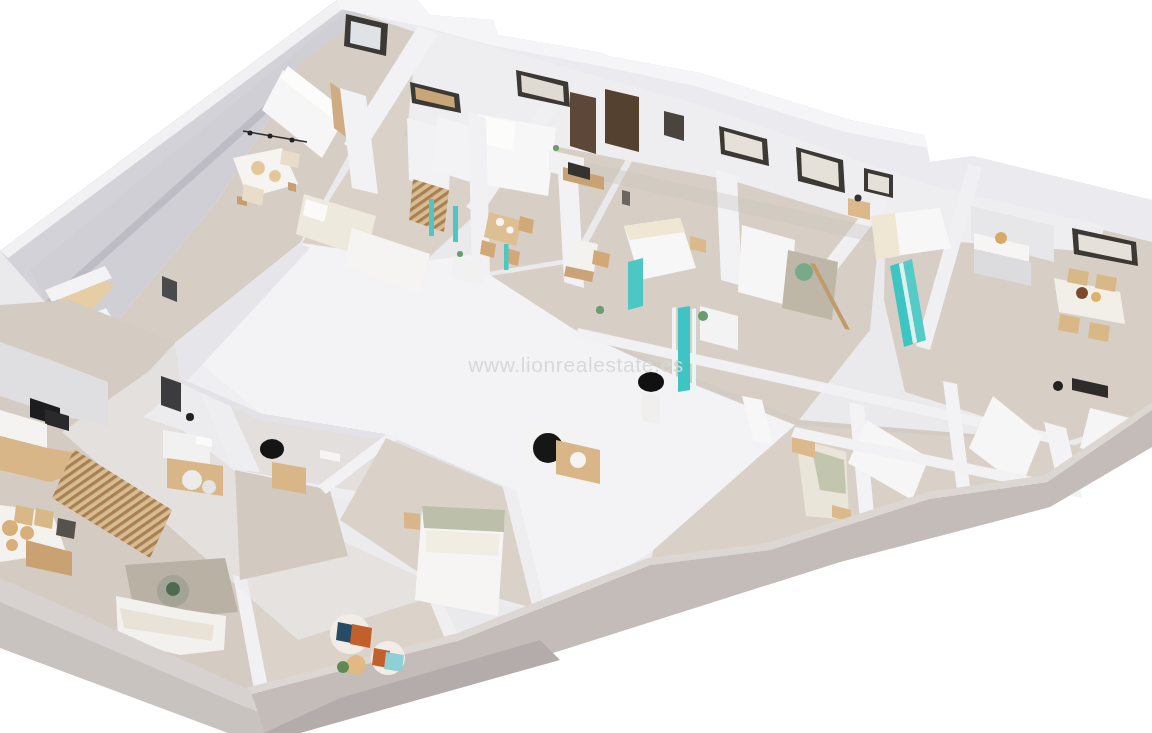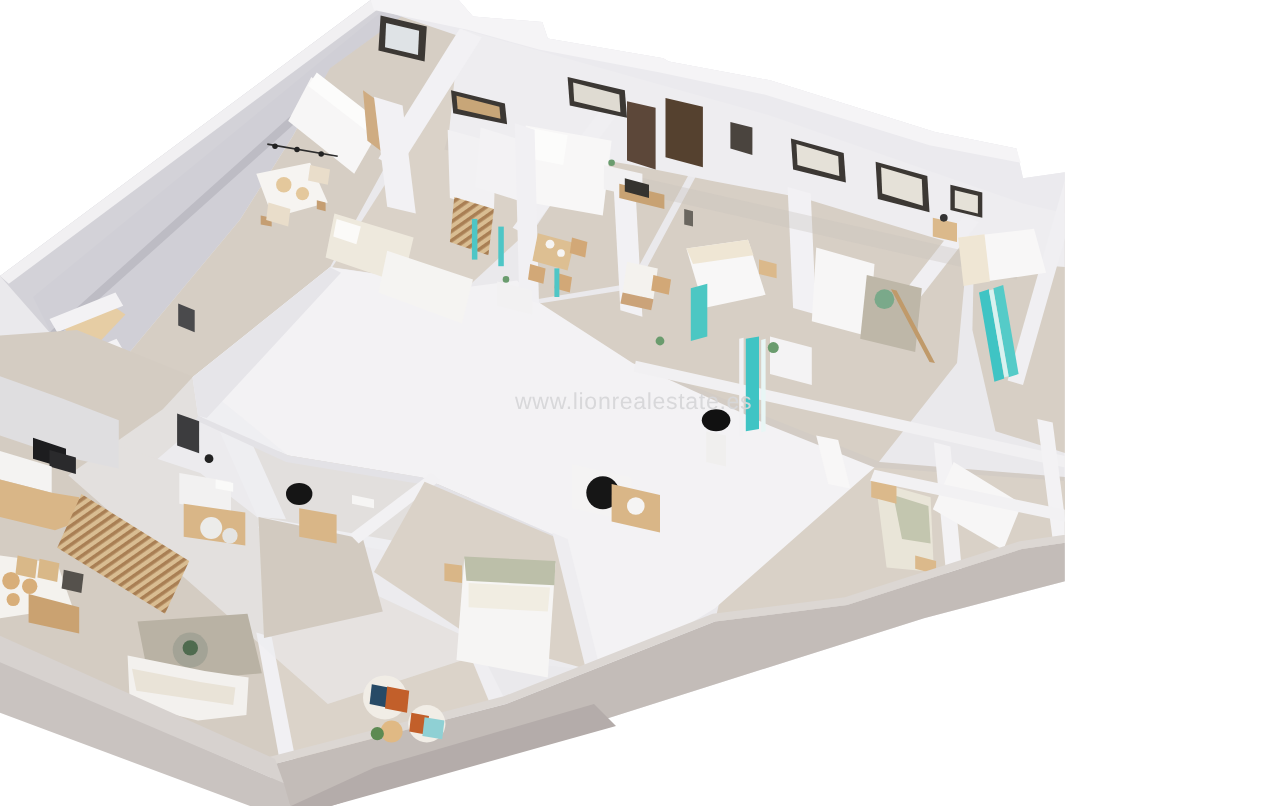--- a/index.html
+++ b/index.html
@@ -1,16 +1,16 @@
 <!DOCTYPE html>
 <html><head>
 <meta charset="utf-8">
 <style>
 html,body{margin:0;padding:0;background:#ffffff;}
-#stage{position:relative;width:968px;height:733px;overflow:hidden;background:#fff;}
+#stage{position:relative;width:1152px;height:733px;overflow:hidden;background:#fff;}
 svg{display:block;}
 .wm{font-family:"Liberation Sans",sans-serif;font-size:21px;letter-spacing:0.6px;fill:#d7d7d9;opacity:0.95;}
 </style>
 </head>
 <body>
 <div id="stage">
 <svg width="1152" height="733" viewBox="0 0 1152 733">
 <defs>
 <pattern id="slat" width="7" height="7" patternUnits="userSpaceOnUse" patternTransform="rotate(55)">
 <rect width="7" height="7" fill="#d9bd92"></rect>

